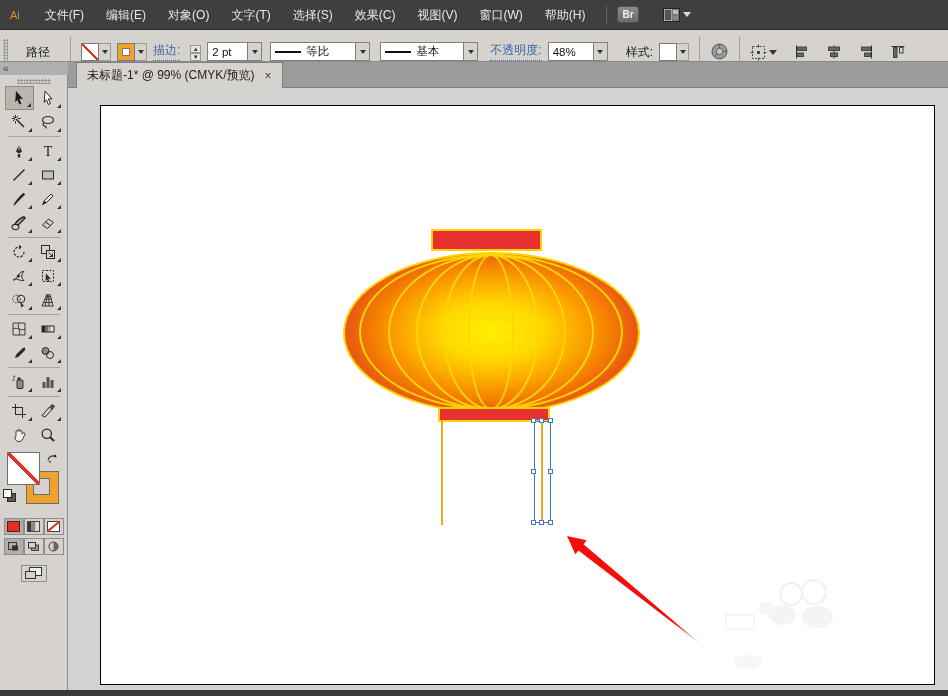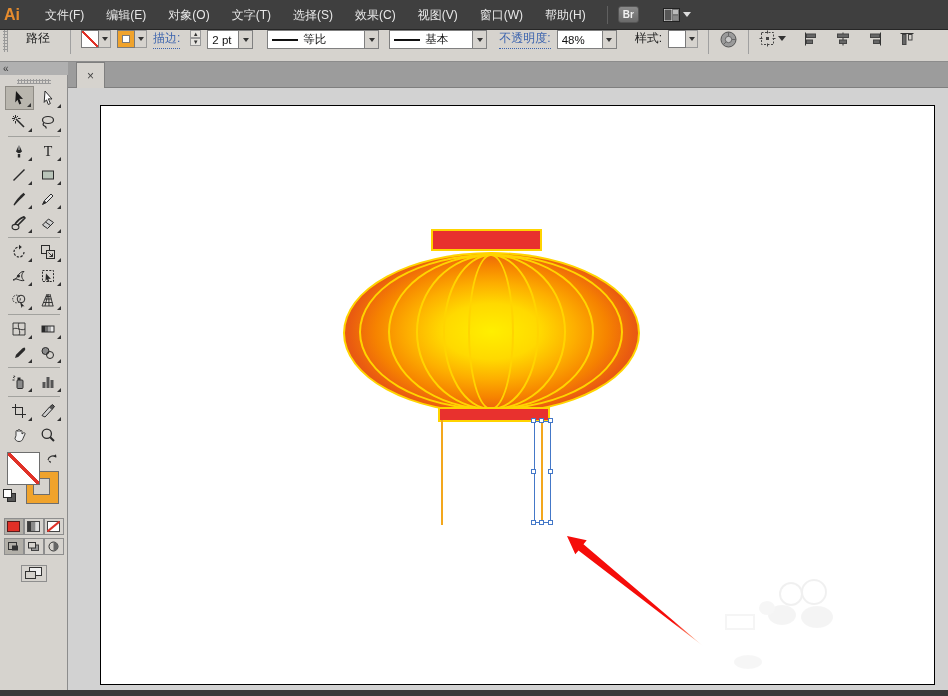--- a/index.html
+++ b/index.html
@@ -4,33 +4,33 @@
 <style>
   * { margin:0; padding:0; box-sizing:border-box; }
   html,body { width:948px; height:696px; overflow:hidden; }
   body { font-family:"Liberation Sans","DejaVu Sans",sans-serif; font-size:12px; color:#222; }
   #app { position:relative; width:948px; height:696px; background:var(--pasteboard,#d2d2d2); }
 
   
   #menubar { position:absolute; left:0; top:0; width:948px; height:30px;
     background:var(--menu_bg,#3f3f3f); display:flex; align-items:center; gap:0;
     border-bottom:1px solid #262626; }
-  #ai-logo { color:var(--logo_orange,#e58b2e); font-weight:bold; font-size:16px; margin:0 14px 0 4px; }
+  #ai-logo { color:var(--logo_orange,#e58b2e); font-weight:normal; font-size:11px; margin:0 14px 0 10px; }
   .menu-item { color:#e8e8e8; padding:0 11px; height:30px; line-height:30px; cursor:default; }
   #menu-sep { width:1px; height:18px; background:#606060; margin:0 10px; }
   #br-btn { background:linear-gradient(#8a8a8a,#6b6b6b); border:1px solid #555; border-radius:3px;
     color:#f2f2f2; font-size:10px; font-weight:bold; padding:2px 4px; margin-right:24px; }
   #workspace-btn { display:flex; align-items:center; gap:3px; }
   .dn-arrow { width:0; height:0; border-left:4px solid transparent; border-right:4px solid transparent;
     border-top:5px solid #ddd; }
 
   
   #controlbar { position:absolute; left:0; top:30px; width:948px; height:32px;
     background:var(--bar_bg,#d6d3ce); border-bottom:1px solid #8c8c8c;
-    display:flex; align-items:flex-start; gap:6px; padding-left:3px; }
+    display:flex; align-items:flex-end; gap:6px; padding-left:3px; }
   .vgrip { width:5px; height:22px; background-image:radial-gradient(#9a9a9a 1px, transparent 1.1px);
     background-size:3px 3px; }
   #context-label { margin:0 10px 0 12px; color:#1c1c1c; }
   .cb-sep { width:1px; height:24px; background:#a0a0a0; margin:0 4px; }
   .swatch-btn { width:18px; height:18px; border:1px solid #7a7a7a; background:#fff; position:relative; }
   .swatch-none { background:linear-gradient(to top right, #fff 44%, #e03228 44%, #e03228 56%, #fff 56%); }
   .swatch-stroke { border:1px solid #7a7a7a; background:var(--gold,#f0a32c);
     box-shadow:inset 0 0 0 4px var(--gold,#f0a32c), inset 0 0 0 5px #7a7a7a, inset 0 0 0 10px var(--gold,#f0a32c); }
   .swatch-stroke::after { content:""; position:absolute; left:5px; top:5px; width:6px; height:6px; background:#fff; outline:1px solid #7a7a7a; }
   .mini-drop { width:12px; height:18px; border:1px solid #9a9a9a; border-left:none; display:flex;
@@ -157,28 +157,28 @@
       <span class="mini-drop">
           <span class="dn-arrow"></span>
         </span>
     </span>
 
     <span class="blue-label">描边:</span>
     <span class="stepper">
         <span>▲</span>
         <span>▼</span>
       </span>
-    <span class="combo" style="width:46px">
+    <span class="combo" style="width:55px">
       <span class="val" style="flex:1">2 pt</span>
       <span class="drop">
           <span class="dn-arrow"></span>
         </span>
     </span>
 
-    <span class="combo" style="width:112px; margin-left:8px">
+    <span class="combo" style="width:100px; margin-left:2px">
       <span class="val" style="flex:1">
           <span class="hline"></span>
         <span>等比</span>
         </span>
       <span class="drop">
           <span class="dn-arrow"></span>
         </span>
     </span>
 
     <span class="combo" style="width:98px; margin-left:4px">
@@ -254,20 +254,21 @@
         <rect x="9.5" y="3.5" width="3.5" height="5.5" fill="none" stroke="#444"></rect>
       </svg>
     </span>
   </div>
 
   <div id="dock-top">
     <span>«</span>
   </div>
   <div id="tabstrip">
     <div id="doc-tab">
+      <span>未标题-1* @ 99% (CMYK/预览)</span>
       <span id="tab-close">×</span>
     </div>
   </div>
 
   <div id="dock">
     <div id="panel-grip"></div>
     <div id="tools">
       <div class="tool active fly">
         <svg width="16" height="16" viewBox="0 0 16 16">
           <path d="M5 1 L12 9 L8.4 8.8 L10.3 13.6 L8.3 14.5 L6.5 9.8 L4.2 12.4 Z" fill="#1a1a1a"></path>

